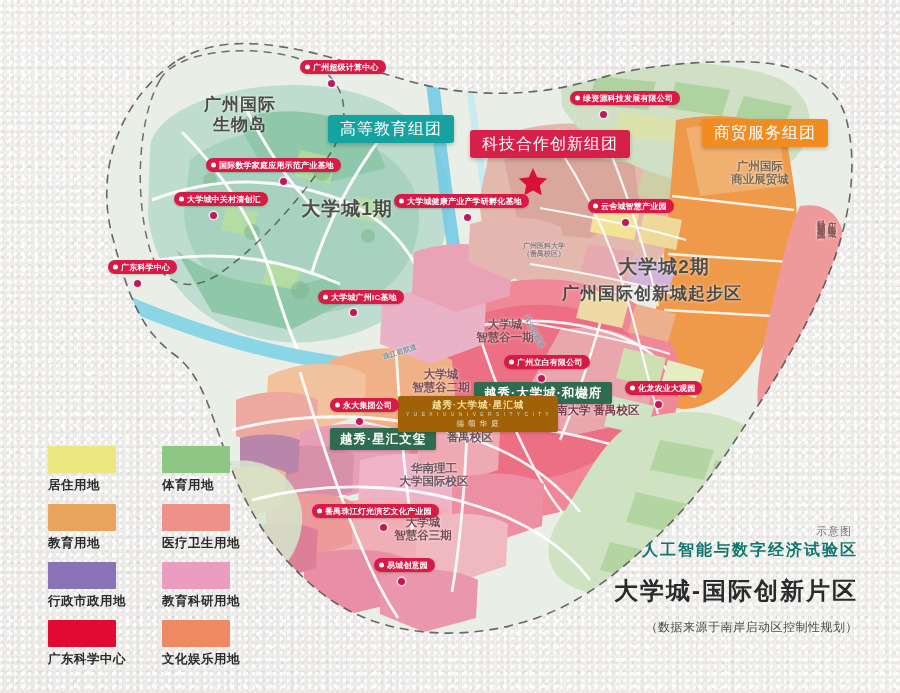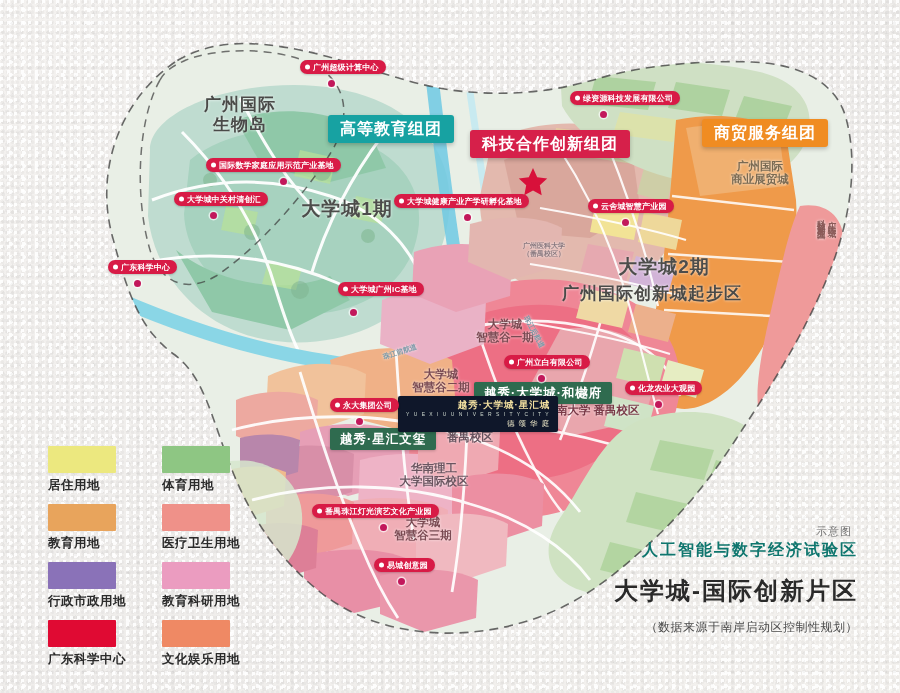--- a/index.html
+++ b/index.html
@@ -38,37 +38,37 @@
     content:"";position:absolute;left:5px;top:50%;transform:translateY(-50%);
     width:5px;height:5px;border-radius:50%;background:#fff;
   }
   .dot{
     position:absolute;width:7px;height:7px;border-radius:50%;
     background:#c2185b;box-shadow:0 0 0 1.5px rgba(255,255,255,.65);
   }
 
   
   .banner{
-    color:#fff;font-size:16px;font-weight:bold;padding:5px 12px;
+    color:#fff;font-size:16px;font-weight:normal;padding:5px 12px;
     border-radius:3px;letter-spacing:1px;
     box-shadow:0 2px 4px rgba(0,0,0,.22);
   }
   .banner.teal{background:#17a2a2;}
   .banner.red{background:#d6204a;}
   .banner.orange{background:#f08c22;}
 
   
   .greenbar{
     background:#2f6b4f;color:#fff;font-size:12.5px;font-weight:bold;
     padding:4px 10px;border-radius:2px;letter-spacing:1px;
     box-shadow:0 1px 3px rgba(0,0,0,.2);
   }
   .logobox{
-    background:#0f172a;border-radius:2px;padding:4px 8px;color:#f0d78a;
-    box-shadow:0 1px 3px rgba(0,0,0,.2);text-align:right;
+    background:#a16207;border-radius:2px;padding:4px 8px;color:#f0d78a;
+    box-shadow:0 1px 3px rgba(0,0,0,.2);text-align:center;
   }
   .logobox .l1{font-size:9.5px;font-weight:bold;letter-spacing:1px;color:#f3e0a0;}
   .logobox .l2{font-size:5px;letter-spacing:1.5px;color:#cfd9cf;margin-top:1px;}
   .logobox .l3{font-size:7.5px;letter-spacing:1px;color:#e9e4c6;margin-top:2px;}
 
   
   .area{
     color:#5a5a58;font-weight:bold;text-align:center;
     text-shadow:0 0 3px rgba(255,255,255,.85);
   }
@@ -384,21 +384,21 @@
 
   <div class="lbl pin" style="left:394px;top:194px;">大学城健康产业产学研孵化基地</div>
   <div class="dot" style="left:464px;top:214px;"></div>
 
   <div class="lbl pin" style="left:588px;top:199px;">云舍城智慧产业园</div>
   <div class="dot" style="left:622px;top:219px;"></div>
 
   <div class="lbl pin" style="left:108px;top:260px;">广东科学中心</div>
   <div class="dot" style="left:134px;top:280px;"></div>
 
-  <div class="lbl pin" style="left:318px;top:282px;margin-left:20px;">大学城广州IC基地</div>
+  <div class="lbl pin" style="left:318px;top:290px;">大学城广州IC基地</div>
   <div class="dot" style="left:350px;top:309px;"></div>
 
   <div class="lbl pin" style="left:504px;top:355px;">广州立白有限公司</div>
   <div class="dot" style="left:538px;top:375px;"></div>
 
   <div class="lbl pin" style="left:330px;top:398px;">永大集团公司</div>
   <div class="dot" style="left:356px;top:418px;"></div>
 
   <div class="lbl pin" style="left:625px;top:381px;">化龙农业大观园</div>
   <div class="dot" style="left:655px;top:401px;"></div>

